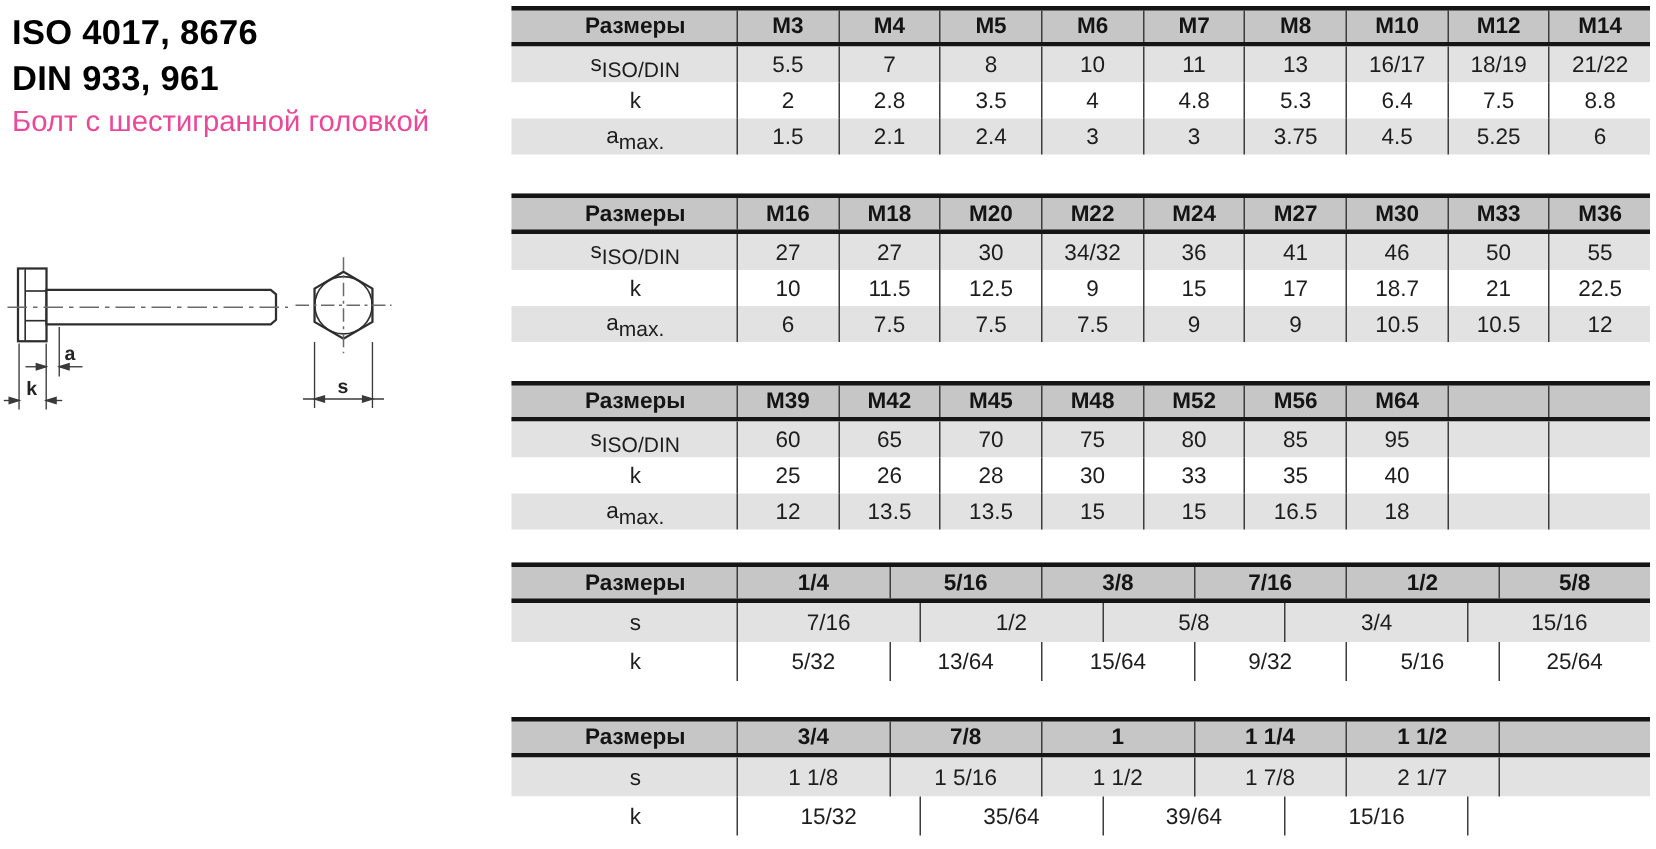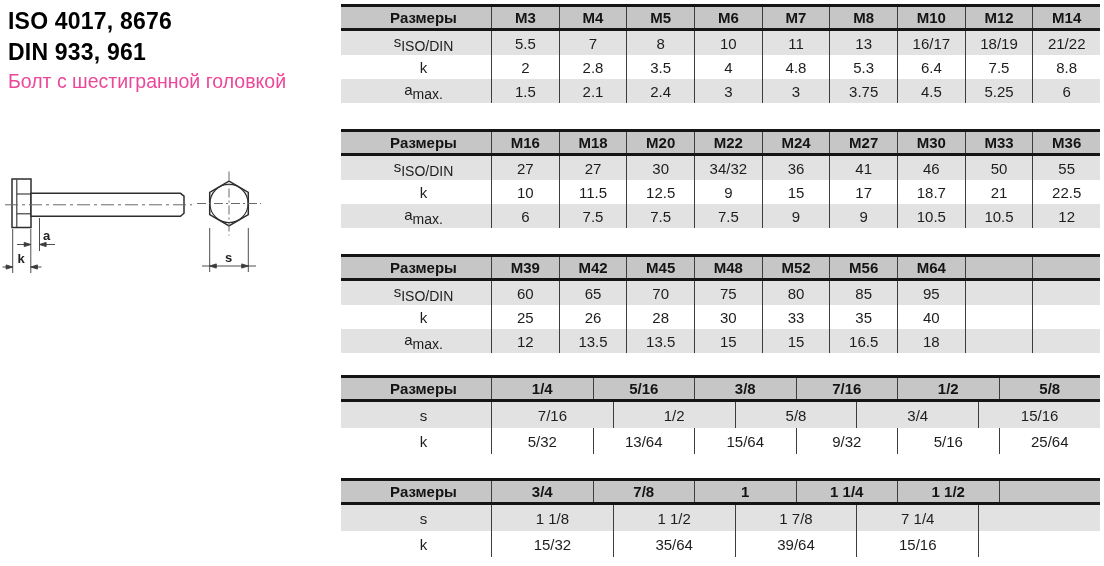--- a/index.html
+++ b/index.html
@@ -315,23 +315,24 @@
           <div class="cell">1</div>
           <div class="cell">1 1/4</div>
           <div class="cell">1 1/2</div>
           <div class="cell"></div>
         </div>
         <div class="row body shade">
           <div class="cell label">
             <span>s</span>
           </div>
           <div class="cell">1 1/8</div>
+          <div class="cell">1 5/16</div>
           <div class="cell">1 1/2</div>
           <div class="cell">1 7/8</div>
-          <div class="cell">7 1/4</div>
+          <div class="cell">2 1/7</div>
           <div class="cell"></div>
         </div>
         <div class="row body plain">
           <div class="cell label">
             <span>k</span>
           </div>
           <div class="cell">15/32</div>
           <div class="cell">35/64</div>
           <div class="cell">39/64</div>
           <div class="cell">15/16</div>

